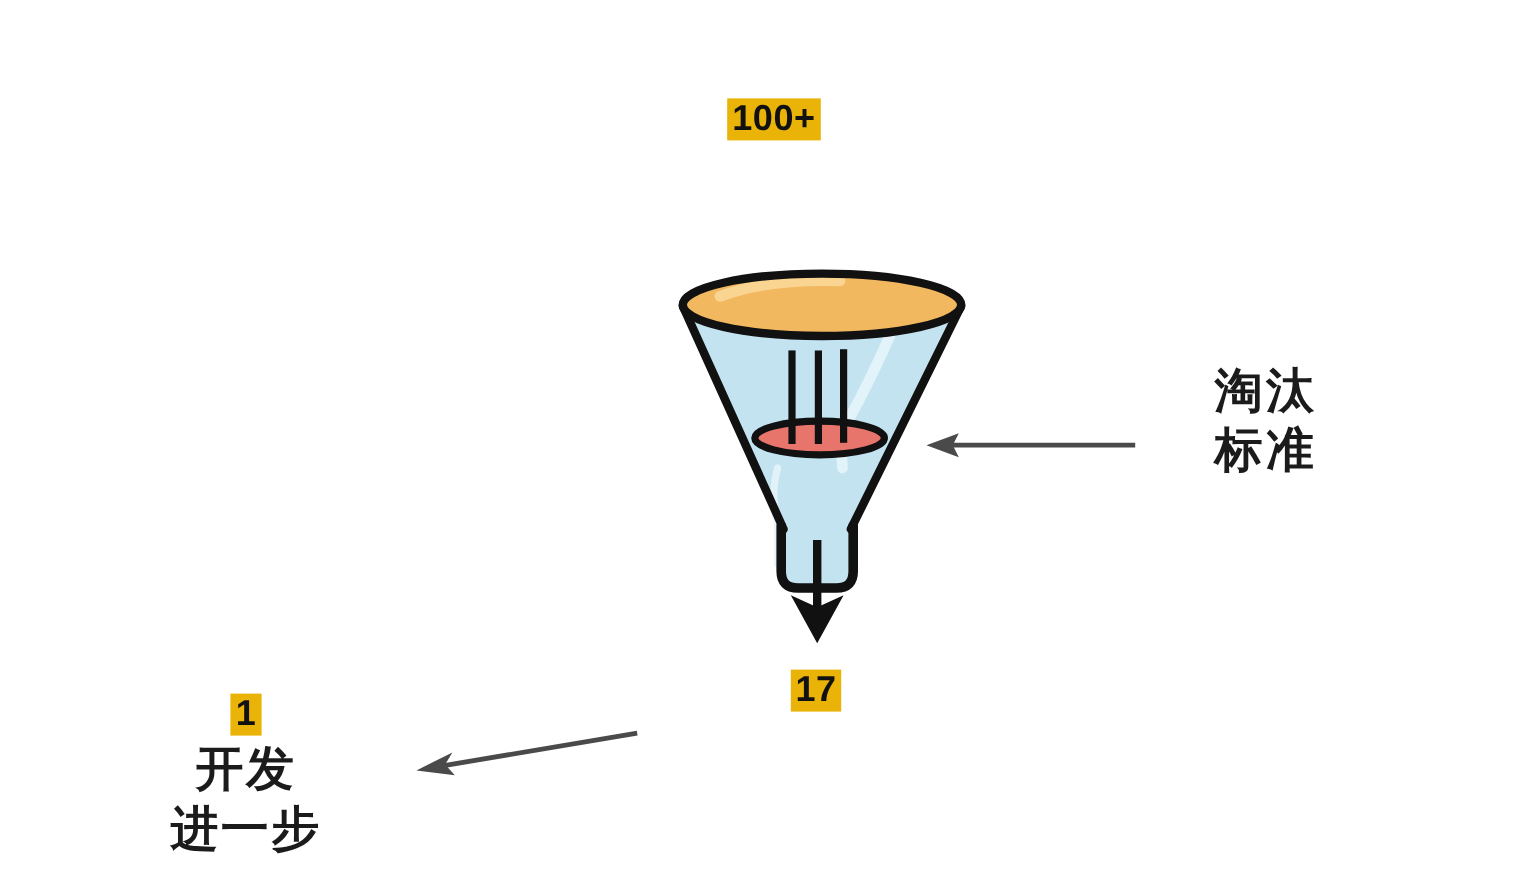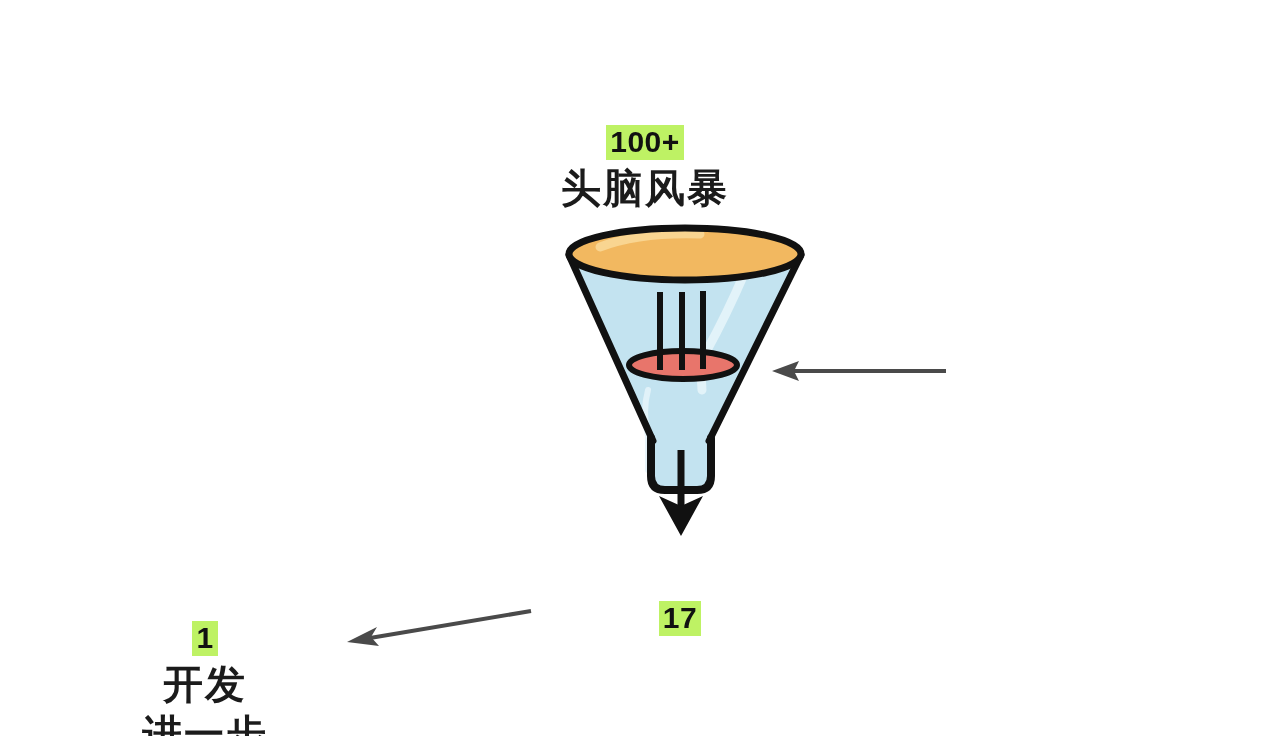--- a/index.html
+++ b/index.html
@@ -36,23 +36,22 @@
     position: absolute;
     text-align: center;
     line-height: 1.12;
   }
   .count {
     display: inline-block;
     font-size: 30px;
     font-weight: bold;
     letter-spacing: 0.5px;
     color: #111111;
-    background: #bef264;
+    background: #eab308;
     padding: 0px 4px 1px 4px;
-    margin-top: 43px;
   }
   .cn-big {
     font-size: 40px;
     font-weight: bold;
     color: #1b1b1b;
     letter-spacing: 2px;
     white-space: nowrap;
   }
   .cn-side {
     font-size: 40px;
@@ -146,23 +145,26 @@
 
     <line x1="946" y1="371" x2="792" y2="371" stroke="#4a4a4a" stroke-width="4" stroke-linecap="butt"></line>
     <path d="M 772 371 L 799 361 L 794 371 L 799 381 Z" fill="#4a4a4a"></path>
 
     <line x1="531" y1="611" x2="370" y2="638" stroke="#4a4a4a" stroke-width="4" stroke-linecap="butt"></line>
     <path d="M 347 642 L 377 627 L 371 637 L 379 646 Z" fill="#4a4a4a"></path>
   </svg>
 
   <div class="label-block" id="brainstorm-block">
     <span class="count">100+</span>
-    <div class="cn-big">头脑风暴</div>
   </div>
 
+  <div class="label-block" id="criteria-block">
+    <div class="cn-side">淘汰</div>
+    <div class="cn-side">标准</div>
+  </div>
 
   <div class="label-block" id="strong-ideas-block">
     <span class="count">17</span>
   </div>
 
   <div class="label-block" id="develop-block">
     <span class="count">1</span>
     <div class="cn-big cn-line2">开发</div>
     <div class="cn-big">进一步</div>
   </div>

